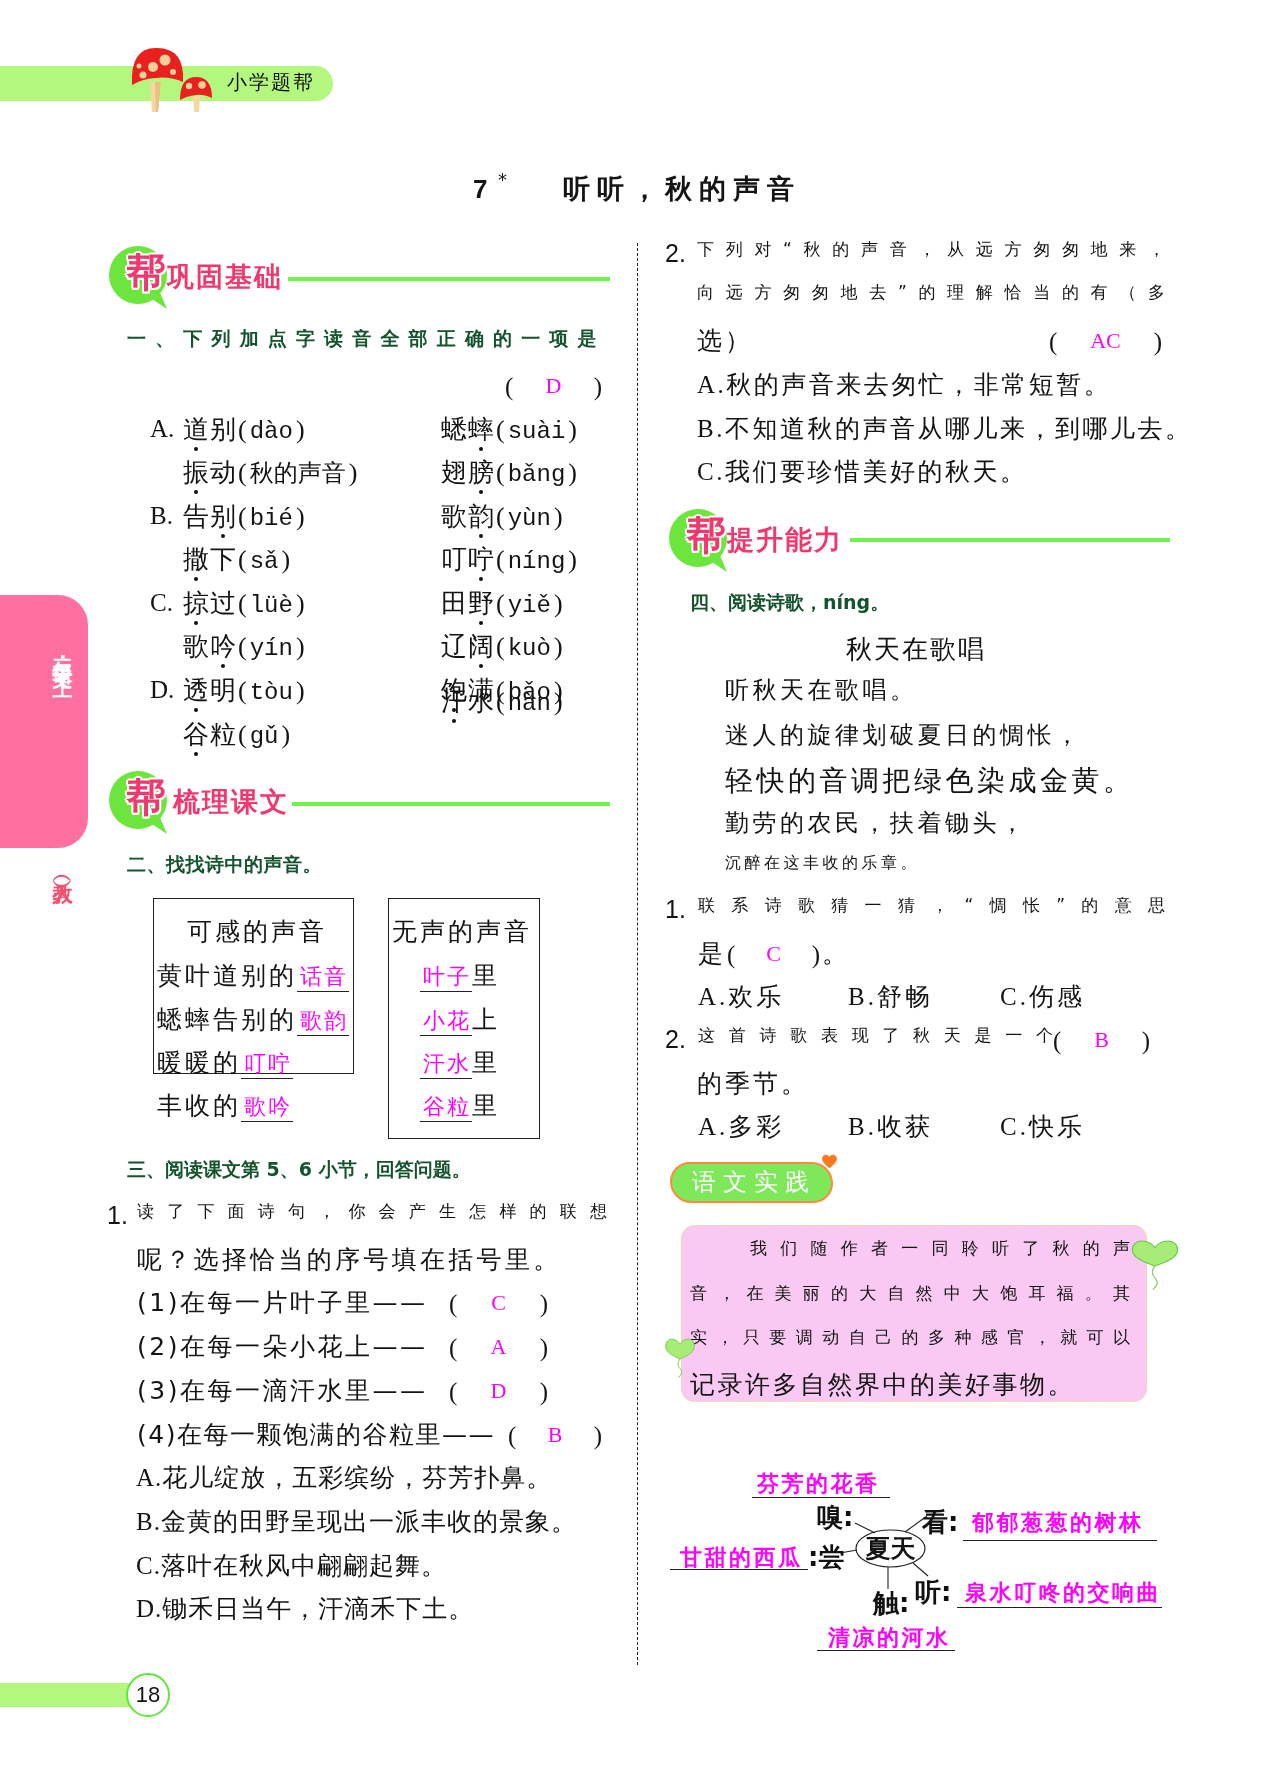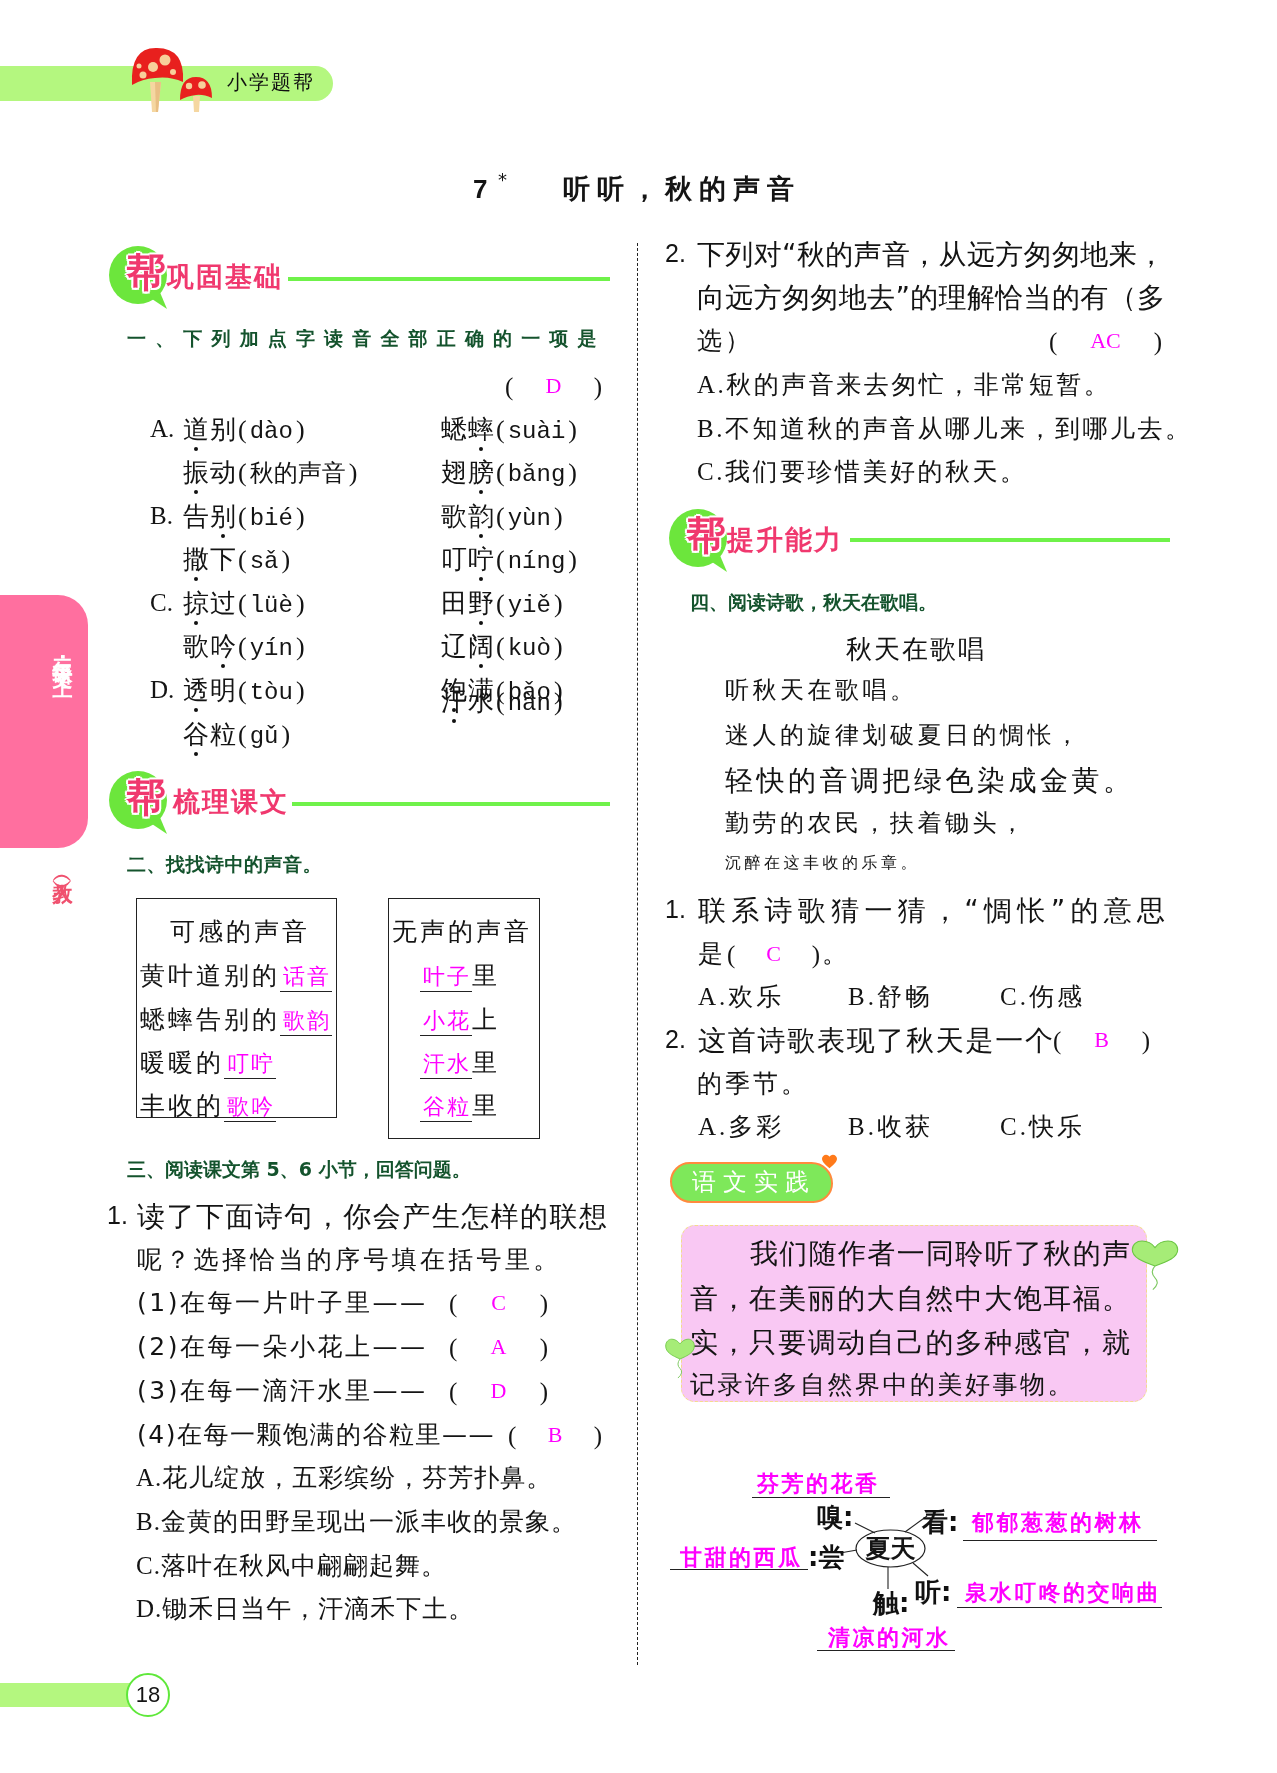--- a/index.html
+++ b/index.html
@@ -4,21 +4,21 @@
 <style>
 *{margin:0;padding:0;box-sizing:border-box;}
 html,body{width:1277px;height:1773px;background:#ffffff;overflow:hidden;}
 body{position:relative;font-family:"DejaVu Sans",sans-serif;color:#141414;}
 .a{position:absolute;white-space:nowrap;line-height:1;}
 .t{font-size:25px;letter-spacing:3px;}
 .t1{font-size:25px;letter-spacing:1px;}
 .t2{font-size:25px;letter-spacing:2.5px;}
 .num{font-family:"Liberation Sans",sans-serif;font-size:25px;}
 .ltr{font-family:"Liberation Serif",serif;font-size:25px;}
-.jst{white-space:normal;text-align:justify;text-align-last:justify;height:27px;overflow:hidden;font-size:28px;}
+.jst{white-space:normal;text-align:justify;text-align-last:justify;height:27px;overflow:hidden;font-size:17px;}
 .cyan{color:#14532d;font-size:19px;font-weight:bold;letter-spacing:0.5px;margin-left:23px;}
 .kai{font-family:"DejaVu Serif",serif;}
 
 
 .hdr-bar{left:0;top:66px;width:333px;height:35px;background:#b4f77f;border-radius:0 18px 18px 0;}
 .brand{left:227px;top:72px;font-size:20px;letter-spacing:2px;color:#111;}
 .lesson-num{left:473px;top:176px;font-size:26px;font-weight:bold;font-family:"Liberation Sans",sans-serif;}
 .lesson-mark{left:498px;top:171px;font-size:18px;}
 .lesson-title{left:563px;top:175px;font-size:27px;font-weight:bold;letter-spacing:7px;}
 
@@ -150,21 +150,21 @@
       <circle cx="31" cy="30" r="29" fill="#6ce63c"></circle>
       <path d="M42 52 L60 64 L52 45 Z" fill="#6ce63c"></path>
     </svg>
   <span class="badge-char">帮</span>
 </div>
 <span class="a sec-label" style="left:173px;top:788px">梳理课文</span>
 <div class="a sec-line" style="left:292px;top:802px;width:318px"></div>
 
 <span class="a cyan" style="left:104px;top:855px">二、找找诗中的声音。</span>
 
-<div class="box" style="left:136px;top:898px;width:201px;height:220px">
+<div class="box" style="left:153px;top:898px;width:201px;height:176px">
   <span class="a t" style="left:33px;top:20px">可感的声音</span>
   <span class="a t" style="left:3px;top:64px"><span>黄叶道别的</span><span class="fill kai">话音</span></span>
   <span class="a t" style="left:3px;top:108px"><span>蟋蟀告别的</span><span class="fill kai">歌韵</span></span>
   <span class="a t" style="left:3px;top:151px"><span>暖暖的</span><span class="fill kai">叮咛</span></span>
   <span class="a t" style="left:3px;top:194px"><span>丰收的</span><span class="fill kai">歌吟</span></span>
 </div>
 
 <div class="box" style="left:388px;top:898px;width:152px;height:241px">
   <span class="a t" style="left:3px;top:20px">无声的声音</span>
   <span class="a t" style="left:31px;top:64px"><span class="fill kai">叶子</span><span>里</span></span>
@@ -218,21 +218,21 @@
 <div class="a badge" style="left:667px;top:508px">
   <svg width="64" height="66" viewBox="0 0 64 66">
       <circle cx="31" cy="30" r="29" fill="#6ce63c"></circle>
       <path d="M42 52 L60 64 L52 45 Z" fill="#6ce63c"></path>
     </svg>
   <span class="badge-char">帮</span>
 </div>
 <span class="a sec-label" style="left:727px;top:526px">提升能力</span>
 <div class="a sec-line" style="left:850px;top:538px;width:320px"></div>
 
-<span class="a cyan" style="left:667px;top:593px;letter-spacing:0">四、阅读诗歌，秋天在歌唱。</span>
+<span class="a cyan" style="left:667px;top:593px;letter-spacing:0">四、阅读诗歌，níng。</span>
 <div class="a" style="left:816px;top:636px;width:200px;text-align:center;font-size:26px;letter-spacing:2px">秋天在歌唱</div>
 <span class="a kai" style="left:725px;top:678px;font-size:24px;letter-spacing:3.5px">听秋天在歌唱。</span>
 <span class="a kai" style="left:725px;top:723px;font-size:24px;letter-spacing:3.5px">迷人的旋律划破夏日的惆怅，</span>
 <span class="a kai" style="left:725px;top:767px;font-size:28px;letter-spacing:3.5px">轻快的音调把绿色染成金黄。</span>
 <span class="a kai" style="left:725px;top:811px;font-size:24px;letter-spacing:3.5px">勤劳的农民，扶着锄头，</span>
 <span class="a kai" style="left:725px;top:855px;font-size:16px;letter-spacing:3.5px">沉醉在这丰收的乐章。</span>
 
 <span class="a num" style="left:665px;top:897px">1.</span>
 <div class="a jst" style="left:698px;top:897px;width:467px">联系诗歌猜一猜，“惆怅”的意思</div>
 <span class="a t" style="left:698px;top:941px">是</span>

